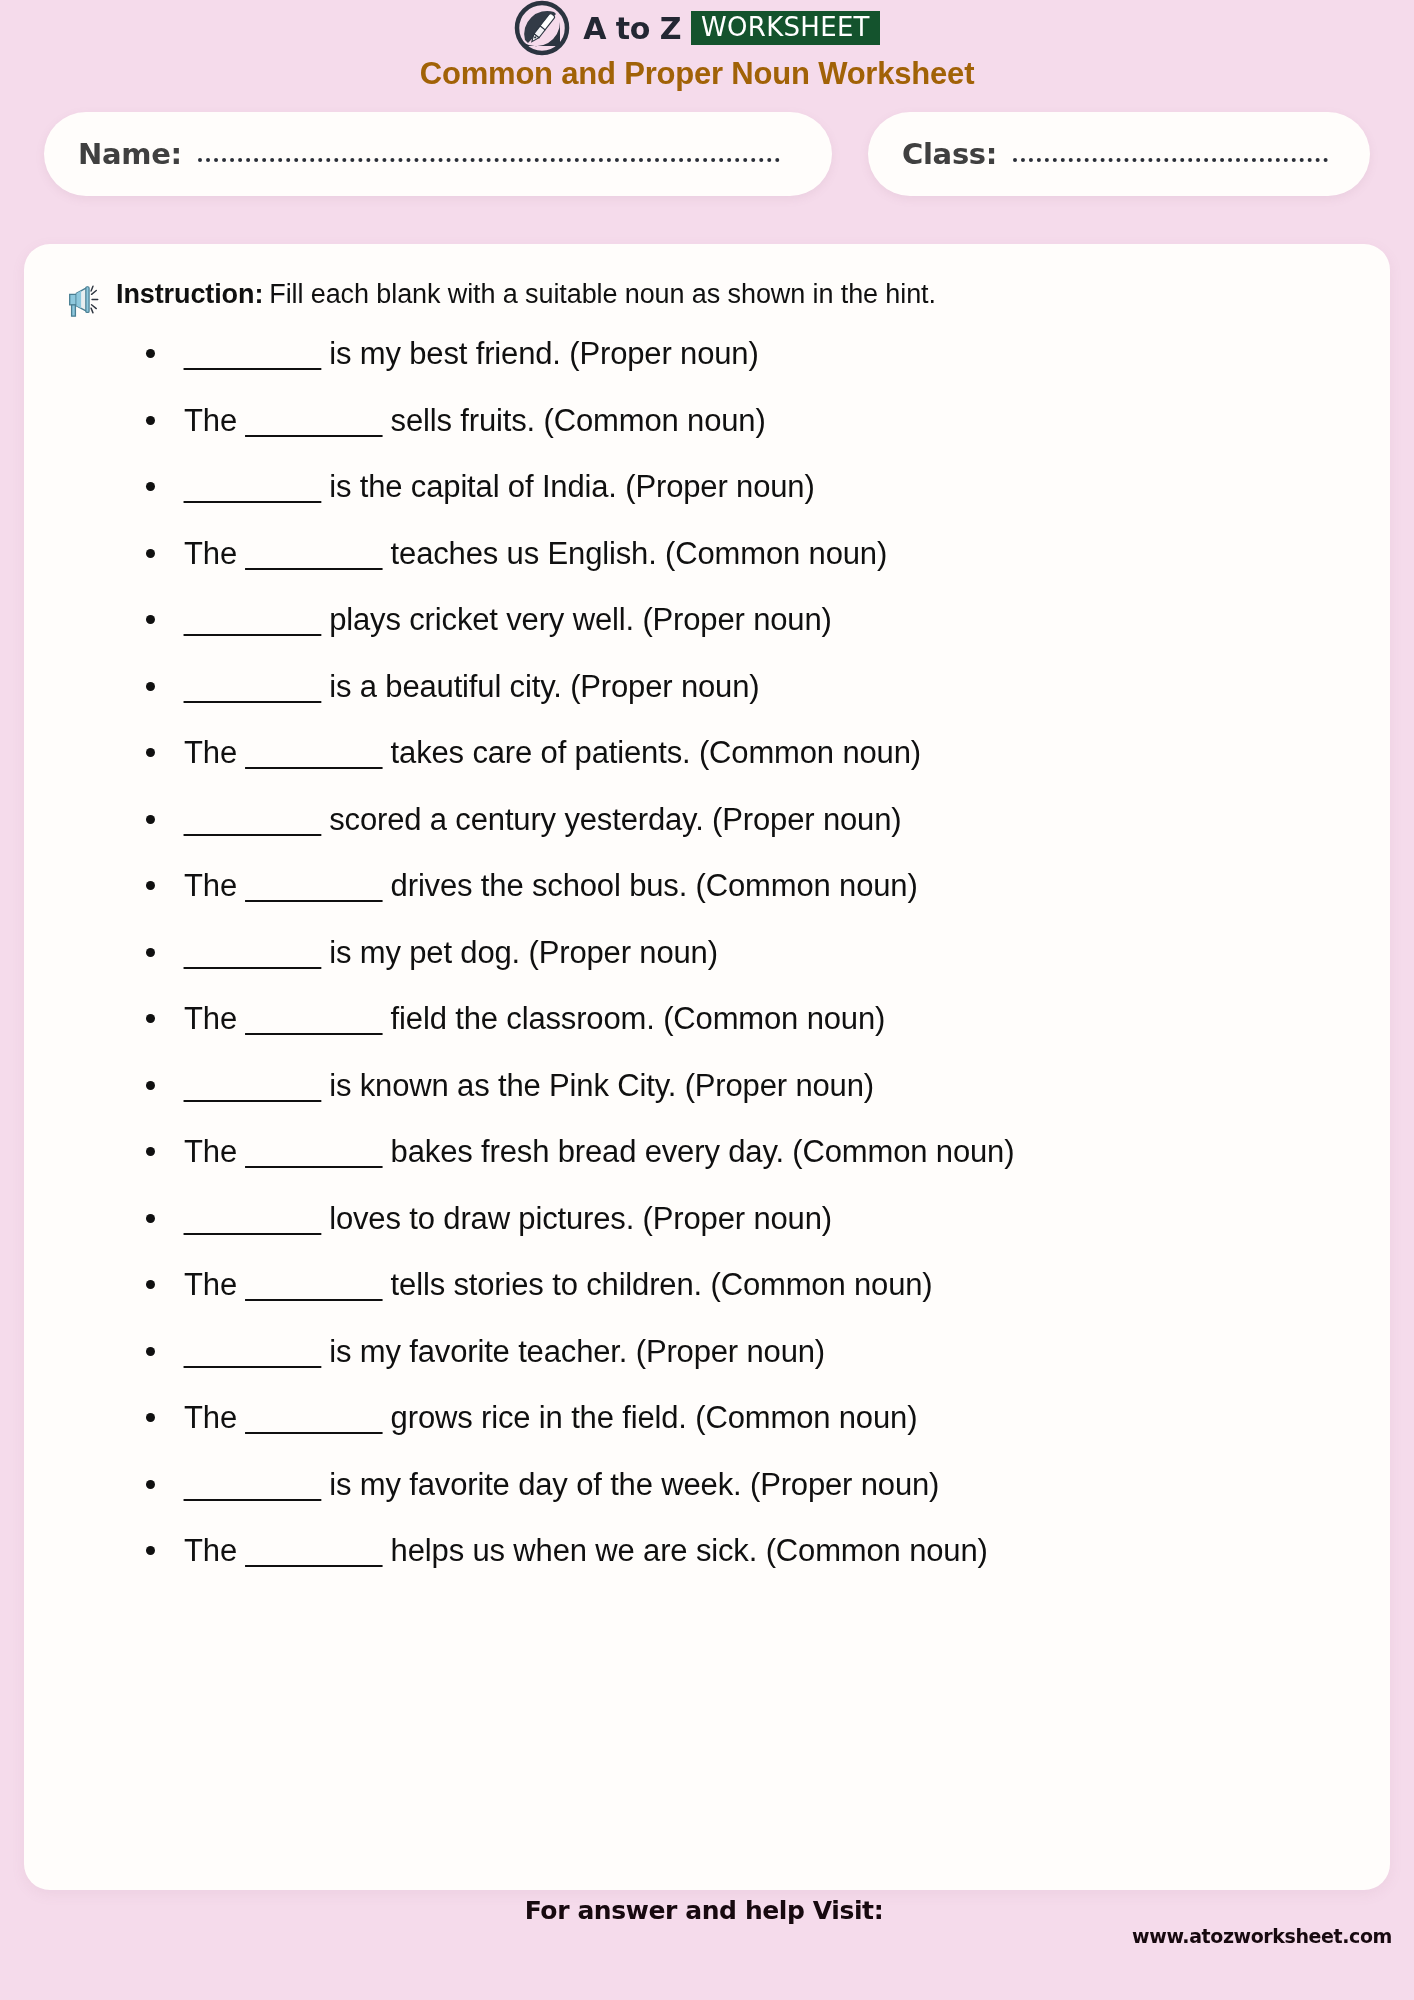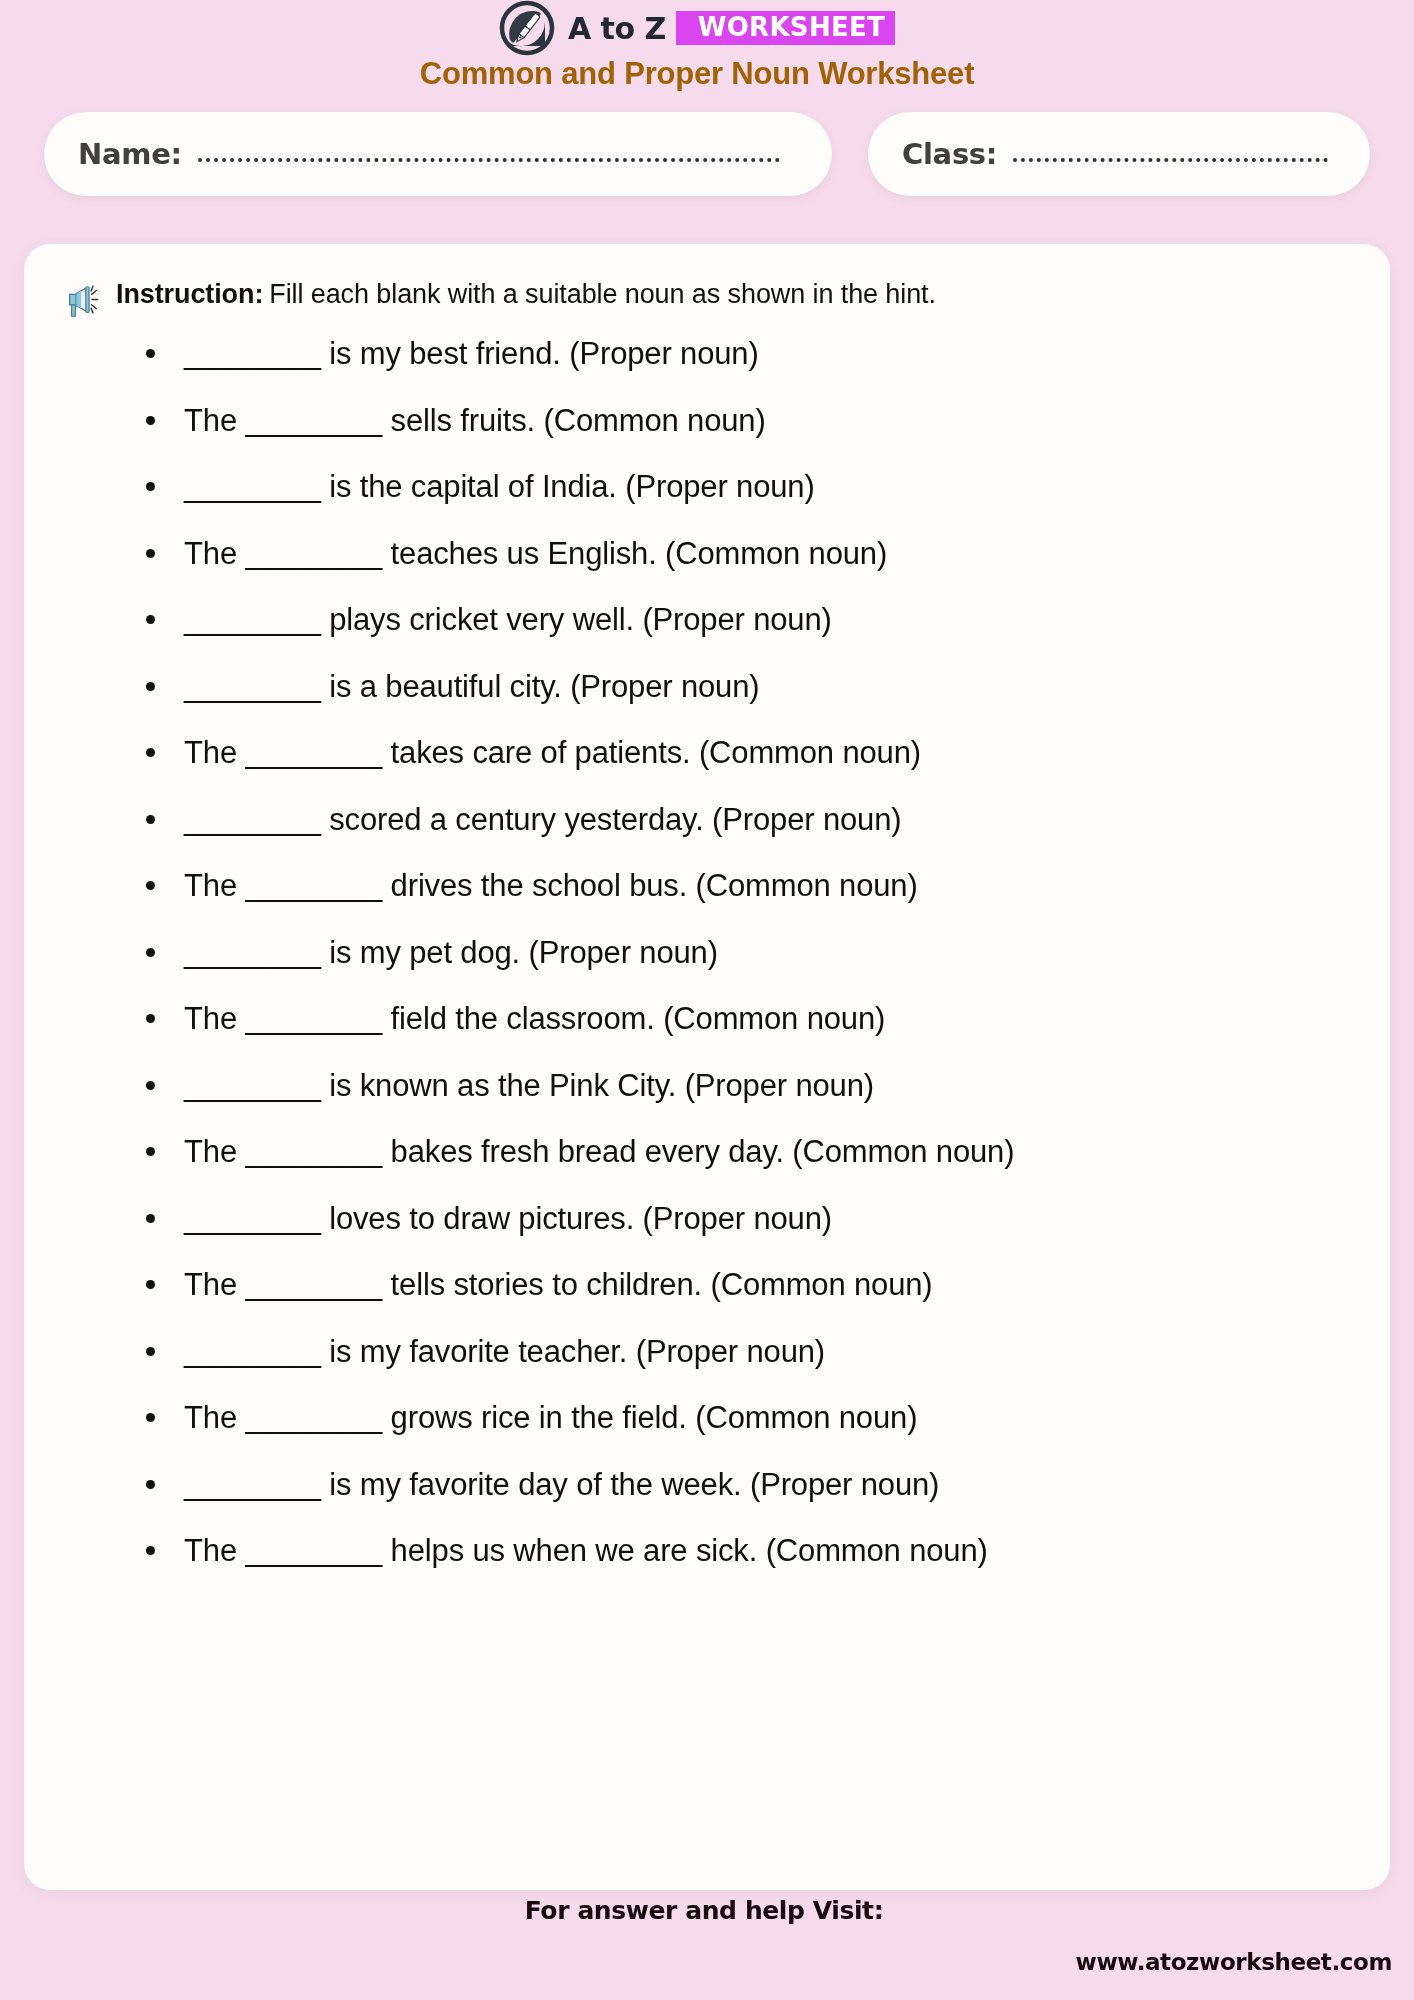--- a/index.html
+++ b/index.html
@@ -52,24 +52,24 @@
     font-size: 30px;
     font-weight: 700;
     color: #232733;
     letter-spacing: -0.5px;
     white-space: nowrap;
   }
 
   .brand-worksheet {
     font-family: "DejaVu Sans", sans-serif;
     font-size: 26px;
-    font-weight: 700;
+    font-weight: 400;
     color: #ffffff;
-    background: #d946ef;
-    padding: 3px 10px 5px 22px;
+    background: #14532d;
+    padding: 3px 10px 5px 10px;
     letter-spacing: 0.3px;
     line-height: 1;
     white-space: nowrap;
   }
 
   .header-title {
     flex: 1 1 auto;
     text-align: center;
     font-size: 31px;
     font-weight: 700;
@@ -203,25 +203,24 @@
     font-family: "DejaVu Sans", sans-serif;
     font-size: 25px;
     font-weight: 700;
     color: #17090f;
     letter-spacing: -0.4px;
   }
 
   .footer-right {
     margin-left: auto;
     font-family: "DejaVu Sans", sans-serif;
-    font-size: 23px;
+    font-size: 19px;
     font-weight: 700;
     color: #17090f;
     letter-spacing: -0.4px;
-    margin-top: 24px;
   }
 </style>
 </head>
 <body>
 
 <div class="header">
   <div class="brand">
     <svg class="brand-mark" viewBox="0 0 56 56">
       <circle cx="28" cy="28" r="25" fill="none" stroke="#2b3440" stroke-width="4.5"></circle>
       <path d="M10 43 A24 24 0 0 0 46 22 L46 46 L10 46 Z" fill="#2b3440"></path>

